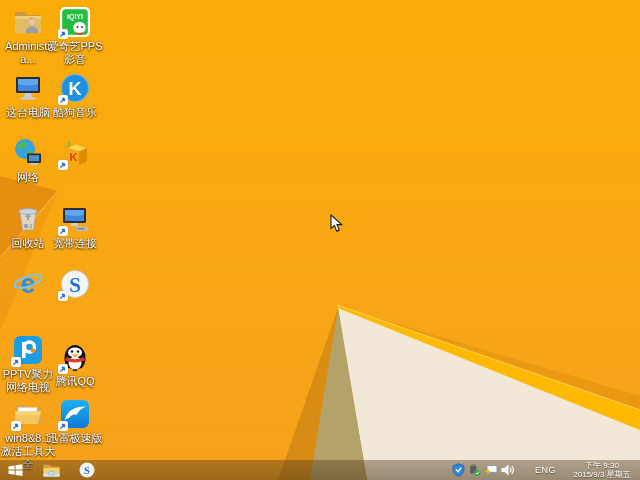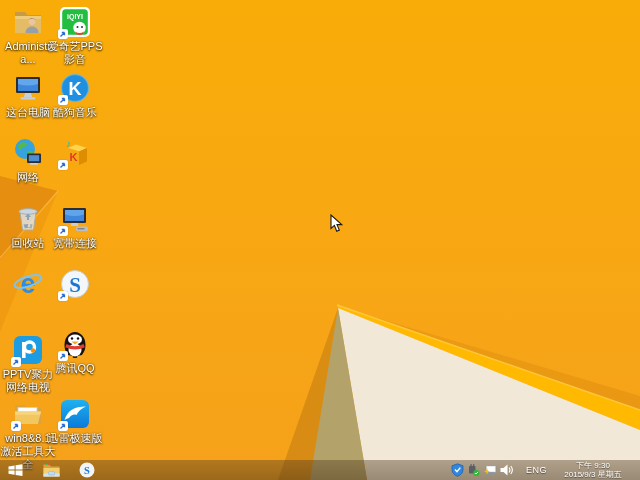--- a/index.html
+++ b/index.html
@@ -23,24 +23,24 @@
   .cursor{position:absolute;left:330px;top:214px;pointer-events:none;}
   
   .taskbar{position:absolute;left:0;bottom:0;width:640px;height:20px;
     background:linear-gradient(180deg,rgba(86,62,32,.42),rgba(72,52,26,.52));
     display:flex;align-items:center;}
   .tb-btn{height:20px;display:flex;align-items:center;justify-content:center;}
   .start{width:30px;}
   .tb-app{width:30px;margin-left:6px;}
   .tb-right{margin-left:auto;display:flex;align-items:center;height:20px;}
   .tray-ic{width:16px;height:20px;display:flex;align-items:center;justify-content:center;}
-  .lang{color:#fff;font-size:9px;letter-spacing:.5px;padding:0 9px 0 12px;
+  .lang{color:#fff;font-size:9px;letter-spacing:.5px;padding:0 9px 0 20px;
         text-shadow:0 1px 1px rgba(0,0,0,.5);}
   .clock{width:74px;text-align:center;color:#fff;font-size:8px;line-height:9px;
-         padding-right:10px;text-shadow:0 1px 1px rgba(0,0,0,.5);}
+         padding-right:1px;text-shadow:0 1px 1px rgba(0,0,0,.5);}
 </style>
 </head>
 <body>
 
 <div class="wallpaper">
   <svg width="640" height="480" viewBox="0 0 640 480">
 
     <polygon points="58,191 0,260 0,332" fill="rgba(222,130,10,0.28)"></polygon>
     <polygon points="0,176 58,191 0,260" fill="#E68E0F"></polygon>
     <line x1="58" y1="191" x2="0" y2="258" stroke="#FFC14A" stroke-width="1.2" opacity="0.7"></line>
@@ -217,21 +217,21 @@
     </svg>
     <span class="sc">
       <svg width="8" height="8" viewBox="0 0 8 8">
           <path d="M1.5 6.5 L5.5 2.5 M5.5 2.5 H2.8 M5.5 2.5 V5.2" stroke="#2C6BD2" stroke-width="1.3" fill="none"></path>
         </svg>
     </span>
   </div>
   <div class="lbl">PPTV聚力 网络电视</div>
 </div>
 
-<div class="cell" style="left:47px;top:328px">
+<div class="cell" style="left:47px;top:341px">
   <div class="ic">
     <svg width="32" height="32" viewBox="0 0 32 32">
       <ellipse cx="16" cy="17" rx="10.5" ry="13" fill="#17120E"></ellipse>
       <ellipse cx="16" cy="11.5" rx="7" ry="5" fill="#fff"></ellipse>
       <ellipse cx="16" cy="22" rx="6.5" ry="6.5" fill="#fff"></ellipse>
       <circle cx="13" cy="10.5" r="1.2" fill="#17120E"></circle>
       <circle cx="19" cy="10.5" r="1.2" fill="#17120E"></circle>
       <path d="M12.5 13.5 h7 l-3.5 3 Z" fill="#F5A623"></path>
       <path d="M7.5 16 q8.5 4.5 17 0 l1.3 3.2 q-9.5 4.8-19.6 0 Z" fill="#E03C31"></path>
       <ellipse cx="10" cy="29" rx="4" ry="1.8" fill="#F5A623"></ellipse>

